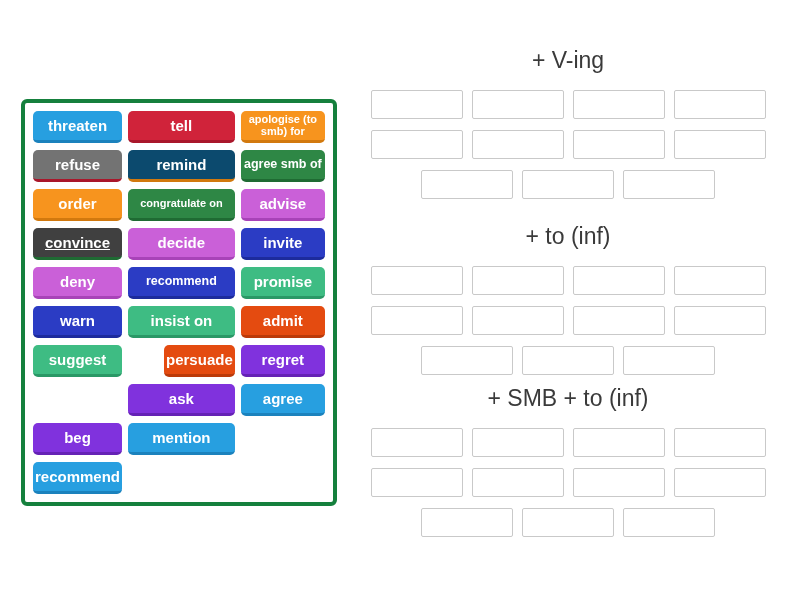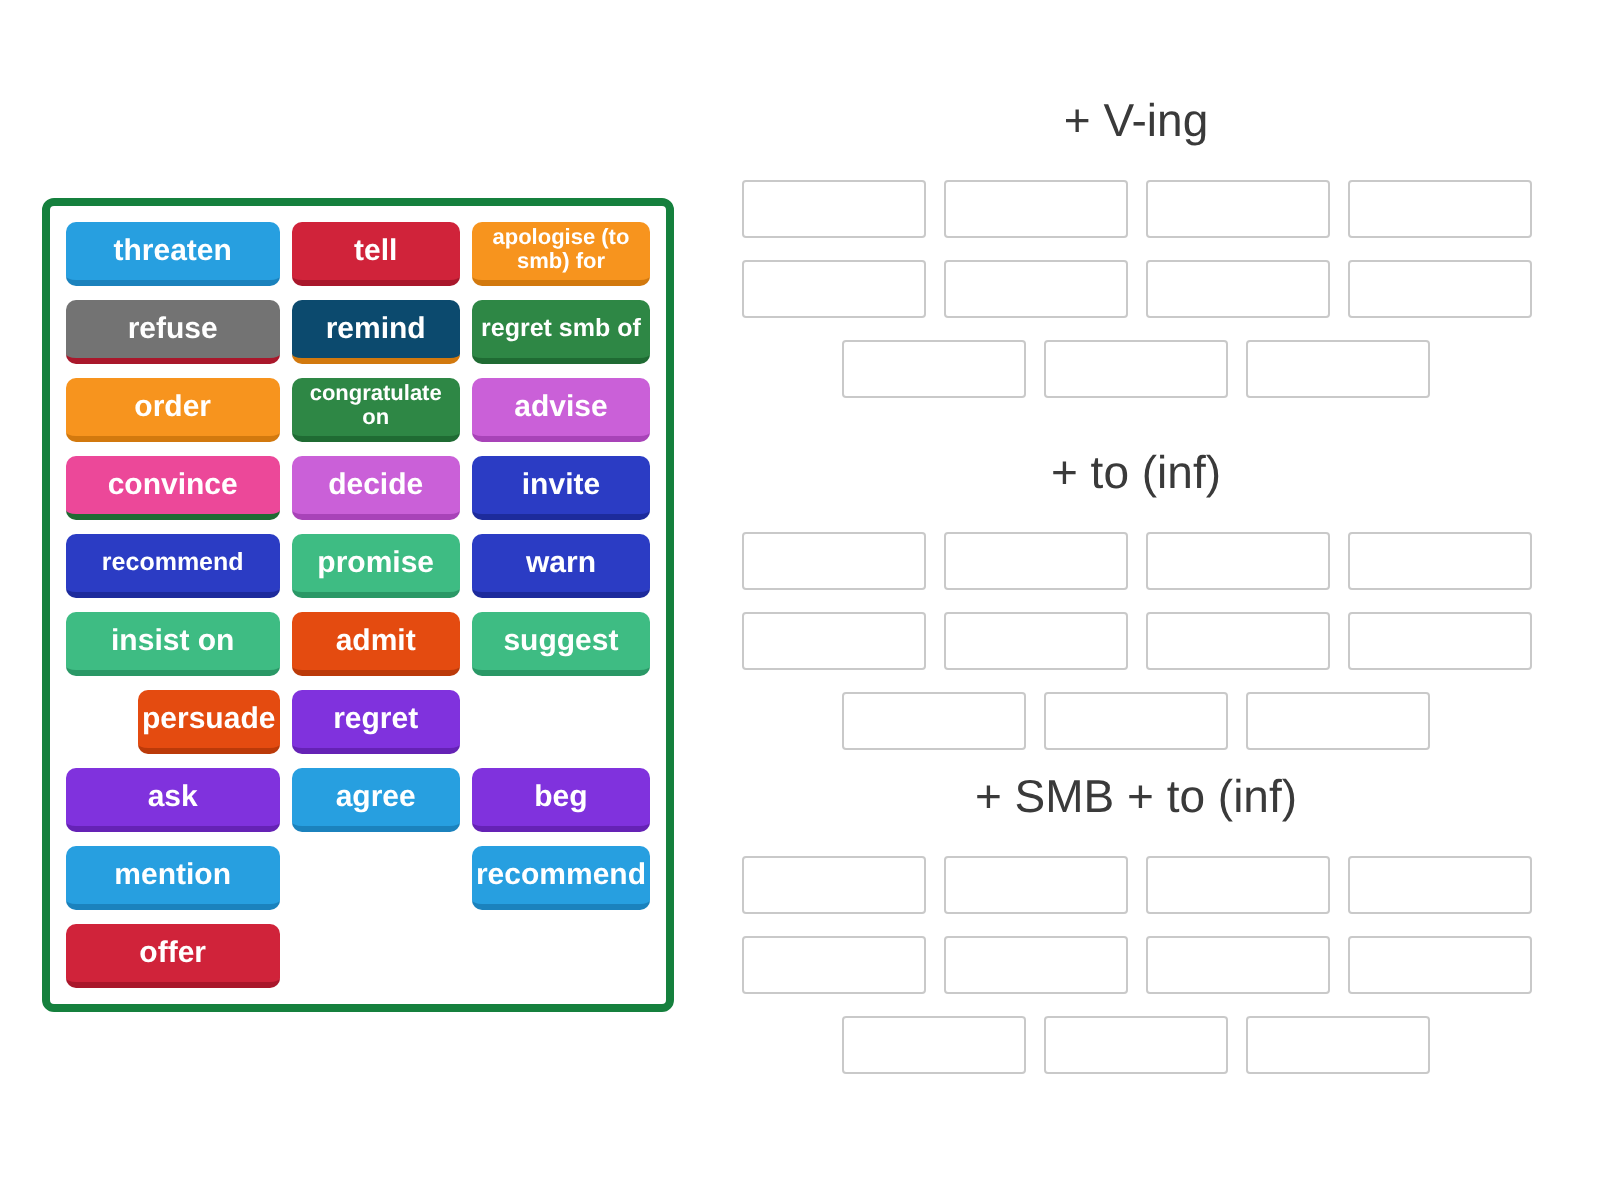--- a/index.html
+++ b/index.html
@@ -77,43 +77,43 @@
 </style>
 </head>
 <body>
 
 <div class="panel">
     <div class="tile" style="background: rgb(39, 159, 224); border-bottom-color: rgb(27, 130, 189); color: rgb(255, 255, 255);">threaten</div>
     <div class="tile" style="background: rgb(208, 35, 58); border-bottom-color: rgb(169, 23, 43); color: rgb(255, 255, 255);">tell</div>
     <div class="tile xs" style="background: rgb(247, 148, 30); border-bottom-color: rgb(210, 121, 14); color: rgb(255, 255, 255);">apologise (to smb) for</div>
     <div class="tile" style="background: #737373; border-bottom-color: rgb(169, 23, 43); color: rgb(255, 255, 255);">refuse</div>
     <div class="tile" style="background: #0c4a6e; border-bottom-color: rgb(210, 121, 14); color: rgb(255, 255, 255);">remind</div>
-    <div class="tile sm" style="background: rgb(46, 135, 69); border-bottom-color: rgb(31, 107, 51); color: rgb(255, 255, 255);">regret smb of</div>
+    <div class="tile sm" style="background: rgb(46, 135, 69); border-bottom-color: rgb(31, 107, 51); color: rgb(255, 255, 255);">agree smb of</div>
     <div class="tile" style="background: rgb(247, 148, 30); border-bottom-color: rgb(210, 121, 14); color: rgb(255, 255, 255);">order</div>
     <div class="tile xs" style="background: rgb(46, 135, 69); border-bottom-color: rgb(31, 107, 51); color: rgb(255, 255, 255);">congratulate on</div>
     <div class="tile" style="background: rgb(202, 96, 216); border-bottom-color: rgb(168, 67, 184); color: rgb(255, 255, 255);">advise</div>
-    <div class="tile" style="background: #ec4899; border-bottom-color: rgb(31, 107, 51); color: rgb(255, 255, 255);">convince</div>
+    <div class="tile" style="background: #404040; border-bottom-color: rgb(31, 107, 51); color: rgb(255, 255, 255); text-decoration: underline;">convince</div>
     <div class="tile" style="background: rgb(202, 96, 216); border-bottom-color: rgb(168, 67, 184); color: rgb(255, 255, 255);">decide</div>
     <div class="tile" style="background: rgb(43, 60, 196); border-bottom-color: rgb(29, 43, 156); color: rgb(255, 255, 255);">invite</div>
+    <div class="tile" style="background: rgb(202, 96, 216); border-bottom-color: rgb(168, 67, 184); color: rgb(255, 255, 255);">deny</div>
     <div class="tile sm" style="background: rgb(43, 60, 196); border-bottom-color: rgb(29, 43, 156); color: rgb(255, 255, 255);">recommend</div>
     <div class="tile" style="background: rgb(62, 188, 131); border-bottom-color: rgb(42, 152, 102); color: rgb(255, 255, 255);">promise</div>
     <div class="tile" style="background: rgb(43, 60, 196); border-bottom-color: rgb(29, 43, 156); color: rgb(255, 255, 255);">warn</div>
     <div class="tile" style="background: rgb(62, 188, 131); border-bottom-color: rgb(42, 152, 102); color: rgb(255, 255, 255);">insist on</div>
     <div class="tile" style="background: rgb(228, 75, 16); border-bottom-color: rgb(187, 58, 9); color: rgb(255, 255, 255);">admit</div>
     <div class="tile" style="background: rgb(62, 188, 131); border-bottom-color: rgb(42, 152, 102); color: rgb(255, 255, 255);">suggest</div>
     <div class="tile" style="background: rgb(228, 75, 16); border-bottom-color: rgb(187, 58, 9); color: rgb(255, 255, 255); margin-left: 36px;">persuade</div>
     <div class="tile" style="background: rgb(128, 50, 221); border-bottom-color: rgb(101, 34, 181); color: rgb(255, 255, 255);">regret</div>
     <div class="tile sm" style="background: rgb(228, 75, 16); border-bottom-color: rgb(187, 58, 9); color: rgb(255, 255, 255); margin-top: 45px;">blame smb for</div>
     <div class="tile" style="background: rgb(128, 50, 221); border-bottom-color: rgb(101, 34, 181); color: rgb(255, 255, 255);">ask</div>
     <div class="tile" style="background: rgb(39, 159, 224); border-bottom-color: rgb(27, 130, 189); color: rgb(255, 255, 255);">agree</div>
     <div class="tile" style="background: rgb(128, 50, 221); border-bottom-color: rgb(101, 34, 181); color: rgb(255, 255, 255);">beg</div>
     <div class="tile" style="background: rgb(39, 159, 224); border-bottom-color: rgb(27, 130, 189); color: rgb(255, 255, 255);">mention</div>
     <div class="tile-spacer"></div>
     <div class="tile" style="background: rgb(39, 159, 224); border-bottom-color: rgb(27, 130, 189); color: rgb(255, 255, 255);">recommend</div>
-    <div class="tile" style="background: rgb(208, 35, 58); border-bottom-color: rgb(169, 23, 43); color: rgb(255, 255, 255);">offer</div>
   </div>
 
 <section class="group" style="top:46px">
   <h2 class="group-title">+ V-ing</h2>
   <div>
       <div class="slot-row">
         <div class="slot"></div>
         <div class="slot"></div>
         <div class="slot"></div>
         <div class="slot"></div>

